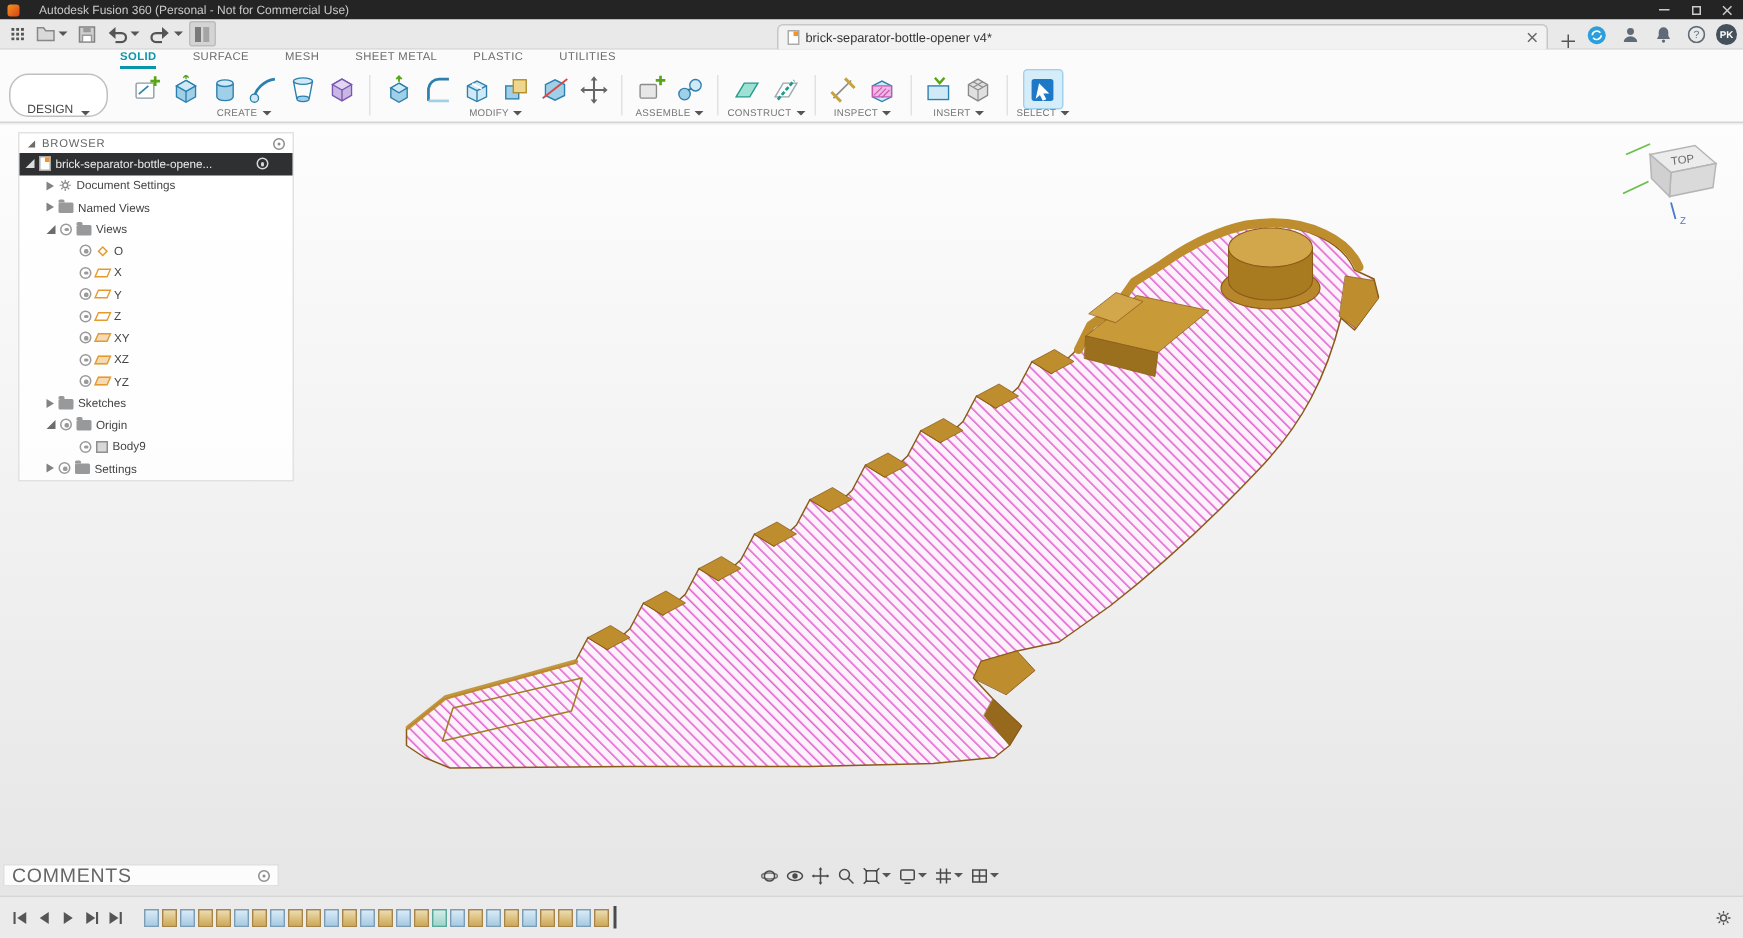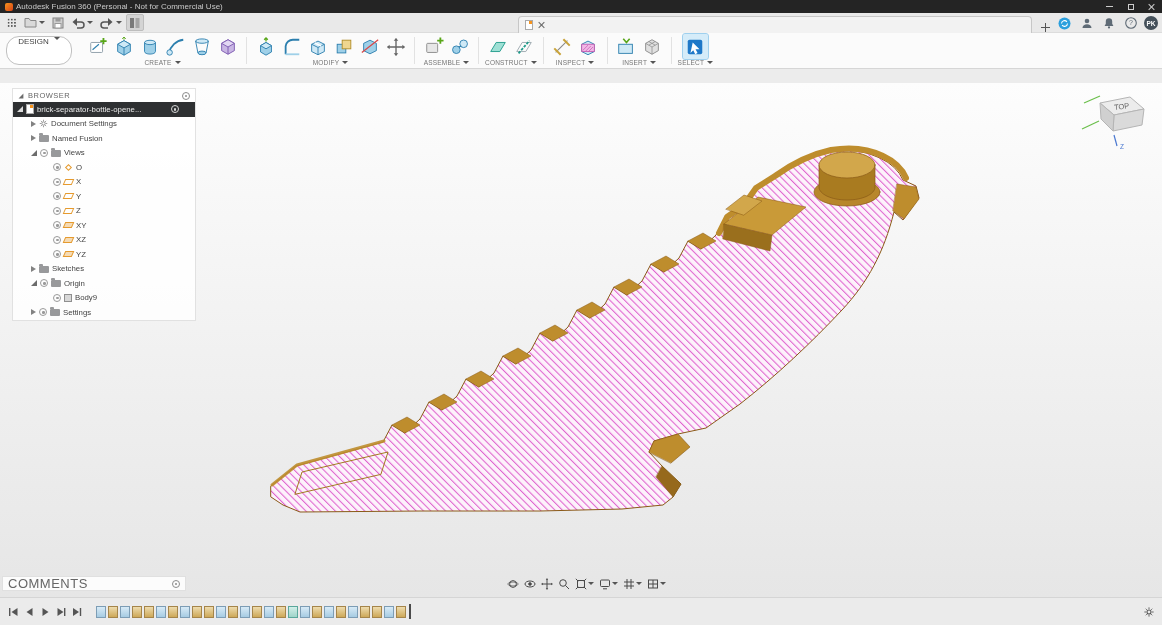--- a/index.html
+++ b/index.html
@@ -3,21 +3,21 @@
 <meta charset="utf-8">
 <style>
   *{margin:0;padding:0;box-sizing:border-box}
   html,body{width:1162px;height:625px;overflow:hidden}
   body{font-family:"Liberation Sans",sans-serif;background:#ececec}
   button{font-family:inherit;appearance:none;-webkit-appearance:none}
   #app{position:relative;width:1162px;height:625px;overflow:hidden;background:#ececec}
 
   
   .tbar{height:13px;background:#242424;display:flex;justify-content:space-between;align-items:center;padding-left:5px}
-  .tbar-l{display:flex;align-items:center;gap:3px}
+  .tbar-l{display:flex;align-items:center;gap:13px}
   .logo{width:8px;height:8px;border-radius:2px;background:linear-gradient(135deg,#f7941e,#d84315);display:inline-block}
   .ttext{color:#c9c9c9;font-size:8px;white-space:nowrap}
   .tbar-r{display:flex;height:13px}
   .wbtn{width:21px;border:none;background:transparent;display:flex;align-items:center;justify-content:center;cursor:pointer}
   .ic-min{width:7px;height:1px;background:#ccc}
   .ic-res{width:6px;height:6px;border:1px solid #ccc}
   .ic-x{position:relative;width:8px;height:8px;display:inline-block}
   .ic-x::before,.ic-x::after{content:"";position:absolute;left:3.5px;top:0;width:1px;height:8px;background:#ccc}
   .ic-x::before{transform:rotate(45deg)}.ic-x::after{transform:rotate(-45deg)}
   .ic-x.dark::before,.ic-x.dark::after{background:#666}
@@ -40,21 +40,21 @@
   .abar-r{position:absolute;right:4px;top:0;height:20px;display:flex;align-items:center;gap:4px}
   .avatar{width:14px;height:14px;border-radius:50%;background:#44505a;color:#fff;font-size:6.5px;font-weight:bold;display:flex;align-items:center;justify-content:center;cursor:pointer}
 
   
   .rtabs{height:13px;background:#fbfbfb;display:flex;align-items:flex-end;gap:24px;padding-left:80px}
   .rtab{font-size:7.5px;color:#6b6b6b;letter-spacing:.3px;padding-bottom:2px;border-bottom:2px solid transparent;cursor:pointer;white-space:nowrap}
   .rtab.active{color:#0a96aa;font-weight:bold;border-bottom-color:#0a96aa}
 
   
   .tools{height:36px;background:#fbfbfb;border-bottom:1px solid #d6d6d6;display:flex;align-items:stretch;padding-left:6px}
-  .design{width:66px;margin:3px 10px 3px 0;border:1px solid #c0c0c0;border-radius:13px;background:#fff;display:flex;align-items:flex-start;justify-content:center;gap:5px;font-size:8px;color:#444;cursor:pointer}
+  .design{width:66px;margin:3px 10px 3px 0;border:1px solid #c0c0c0;border-radius:13px;background:#fff;display:flex;align-items:flex-end;justify-content:center;gap:5px;font-size:8px;color:#444;cursor:pointer}
   .grp{display:flex;flex-direction:column;align-items:center;padding:1px 3px}
   .grow{display:flex;align-items:center;gap:1px;flex:1}
   .tbtn{width:25px;height:25px;border:none;background:transparent;border-radius:2px;display:flex;align-items:center;justify-content:center;cursor:pointer}
   .tbtn svg{width:20px;height:20px;display:block}
   .tbtn.active{background:#d5ecf9;outline:1px solid #9fd0ee}
   .glabel{font-size:6.5px;color:#767676;display:flex;align-items:center;gap:3px;padding-bottom:2px;cursor:pointer;letter-spacing:.2px}
   .vsep{width:1px;background:#e2e2e2;margin:4px 3px}
 
   
   .canvas{position:absolute;left:0;top:83px;width:1162px;height:514px;background:linear-gradient(#fdfdfd,#e6e6e6);overflow:hidden}
@@ -164,20 +164,21 @@
       <button class="abtn pressed">
         <svg width="12" height="12" viewBox="0 0 12 12">
             <rect x="1" y="1" width="4" height="10" fill="#7a7a7a"></rect>
             <rect x="6.5" y="1" width="4" height="10" fill="#a5a5a5"></rect>
           </svg>
       </button>
     </div>
 
     <div class="dtab">
       <span class="docic"></span>
+      <span class="dtab-t">brick-separator-bottle-opener v4*</span>
       <button class="dtab-x">
           <i class="ic-x dark"></i>
         </button>
     </div>
     <button class="abtn newtab">
         <i class="ic-plus"></i>
       </button>
 
     <div class="abar-r">
       <button class="abtn">
@@ -203,20 +204,28 @@
             <circle cx="6" cy="6" r="5.3" fill="none" stroke="#5f6b76" stroke-width="1.1"></circle>
             <text x="6" y="8.4" font-size="7" text-anchor="middle" fill="#5f6b76">?</text>
           </svg>
       </button>
       <span class="avatar">
           <span>PK</span>
         </span>
     </div>
   </div>
 
+  <div class="rtabs">
+    <span class="rtab active">SOLID</span>
+    <span class="rtab">SURFACE</span>
+    <span class="rtab">MESH</span>
+    <span class="rtab">SHEET METAL</span>
+    <span class="rtab">PLASTIC</span>
+    <span class="rtab">UTILITIES</span>
+  </div>
 
   <div class="tools">
     <div class="design">
       <span>DESIGN</span>
       <i class="caret"></i>
     </div>
 
     <div class="grp">
       <div class="grow">
         <button class="tbtn">
@@ -486,21 +495,21 @@
         <i class="arr c"></i>
         <svg width="9" height="9" viewBox="0 0 12 12">
             <circle cx="6" cy="6" r="2.2" fill="none" stroke="#8a8a8a" stroke-width="1.3"></circle>
             <path d="M6 1v2M6 9v2M1 6h2M9 6h2M2.5 2.5l1.4 1.4M8.1 8.1l1.4 1.4M9.5 2.5 8.1 3.9M3.9 8.1 2.5 9.5" stroke="#8a8a8a" stroke-width="1.1"></path>
           </svg>
         <span class="blabel">Document Settings</span>
       </div>
       <div class="brow lvl1">
         <i class="arr c"></i>
         <i class="folder"></i>
-        <span class="blabel">Named Fusion</span>
+        <span class="blabel">Named Views</span>
       </div>
       <div class="brow lvl1">
         <i class="arr e"></i>
         <i class="eye"></i>
         <i class="folder"></i>
         <span class="blabel">Views</span>
       </div>
       <div class="brow lvl2">
         <i class="eye"></i>
         <i class="dmd"></i>

